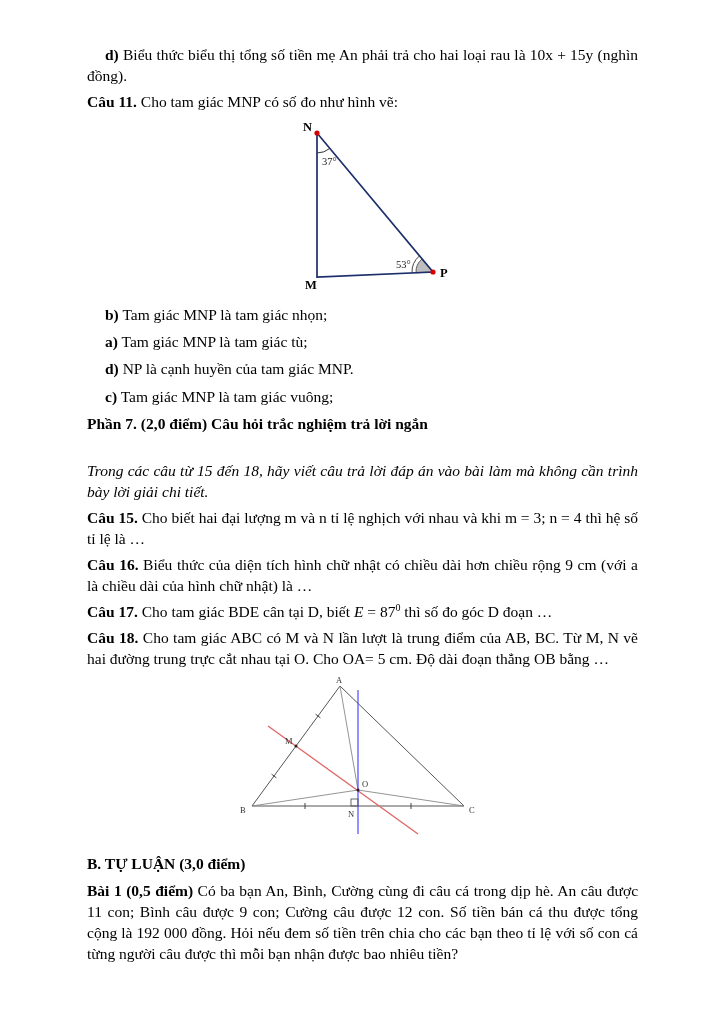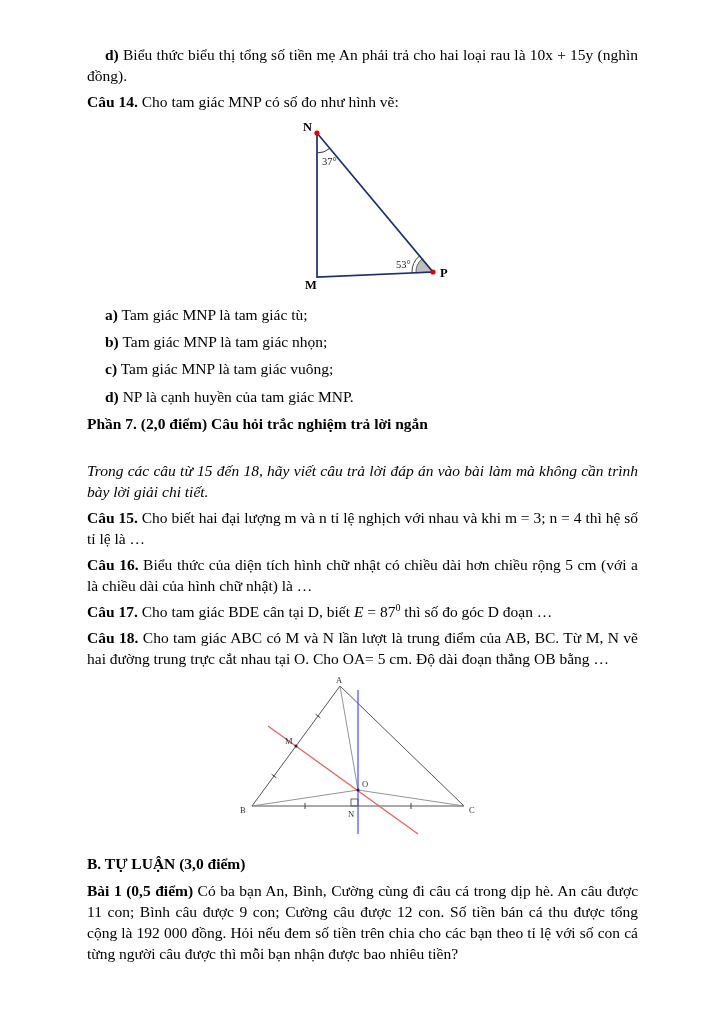--- a/index.html
+++ b/index.html
@@ -19,21 +19,21 @@
   sup { font-size:10px; vertical-align:super; line-height:0; }
   svg text { font-family:"Liberation Serif","DejaVu Serif",serif; }
 </style>
 </head>
 <body>
 
 <div class="page">
 
   <p class="indent-first"><b class="lbl">d)</b> <span>Biểu thức biểu thị tổng số tiền mẹ An phải trả cho hai loại rau là 10x + 15y (nghìn đồng).</span></p>
 
-  <p><b class="lbl">Câu 14.</b> <span>Cho tam giác MNP có số đo như hình vẽ:</span></p>
+  <p><b class="lbl">Câu 11.</b> <span>Cho tam giác MNP có số đo như hình vẽ:</span></p>
 
   <div class="fig">
     <svg width="180" height="176" viewBox="0 0 180 176">
 
       <path d="M160 155 L143 155.7 A17 17 0 0 1 149.1 141.9 Z" fill="#b3b3b3" stroke="#444" stroke-width="1" opacity="0.85"></path>
       <path d="M139 155.9 A21 21 0 0 1 146.5 138.9" fill="none" stroke="#444" stroke-width="1"></path>
 
       <path d="M44 16 L44 160 L160 155 Z" fill="none" stroke="#1c2e6b" stroke-width="1.7"></path>
 
       <path d="M44 36 A20 20 0 0 0 56.8 31.4" fill="none" stroke="#333" stroke-width="1"></path>
@@ -43,32 +43,32 @@
 
       <text x="30" y="14" font-size="12.5" font-weight="bold">N</text>
       <text x="32" y="172" font-size="12.5" font-weight="bold">M</text>
       <text x="167" y="160" font-size="12.5" font-weight="bold">P</text>
       <text x="49" y="48" font-size="10.5" fill="#222">37°</text>
       <text x="123" y="151" font-size="10.5" fill="#222">53°</text>
     </svg>
   </div>
 
 
+  <p class="opt"><b class="lbl">b)</b> <span>Tam giác MNP là tam giác nhọn;</span></p>
   <p class="opt"><b class="lbl">a)</b> <span>Tam giác MNP là tam giác tù;</span></p>
-  <p class="opt"><b class="lbl">b)</b> <span>Tam giác MNP là tam giác nhọn;</span></p>
+  <p class="opt"><b class="lbl">d)</b> <span>NP là cạnh huyền của tam giác MNP.</span></p>
   <p class="opt"><b class="lbl">c)</b> <span>Tam giác MNP là tam giác vuông;</span></p>
-  <p class="opt"><b class="lbl">d)</b> <span>NP là cạnh huyền của tam giác MNP.</span></p>
 
   <p><b class="lbl">Phần 7.</b> <span class="bi">(2,0 điểm) Câu hỏi trắc nghiệm trả lời ngắn</span></p>
 
   <p class="it">Trong các câu từ 15 đến 18, hãy viết câu trả lời đáp án vào bài làm mà không cần trình bày lời giải chi tiết.</p>
 
   <p><b class="lbl">Câu 15.</b> <span>Cho biết hai đại lượng m và n tỉ lệ nghịch với nhau và khi m = 3; n = 4 thì hệ số tỉ lệ là …</span></p>
 
-  <p><b class="lbl">Câu 16.</b> <span>Biểu thức của diện tích hình chữ nhật có chiều dài hơn chiều rộng 5 cm (với a là chiều dài của hình chữ nhật) là …</span></p>
+  <p><b class="lbl">Câu 16.</b> <span>Biểu thức của diện tích hình chữ nhật có chiều dài hơn chiều rộng 9 cm (với a là chiều dài của hình chữ nhật) là …</span></p>
 
   <p><b class="lbl">Câu 17.</b> <span>Cho tam giác BDE cân tại D, biết</span> <i>E</i> <span>= 87</span><sup>0</sup> <span>thì số đo góc D đoạn …</span></p>
 
   <p><b class="lbl">Câu 18.</b> <span>Cho tam giác ABC có M và N lần lượt là trung điểm của AB, BC. Từ M, N vẽ hai đường trung trực cắt nhau tại O. Cho OA= 5 cm. Độ dài đoạn thẳng OB bằng …</span></p>
 
   <div class="fig">
     <svg width="245" height="168" viewBox="0 0 245 168">
 
       <path d="M100 12 L12 132 L224 132 Z" fill="none" stroke="#555" stroke-width="1"></path>
 

